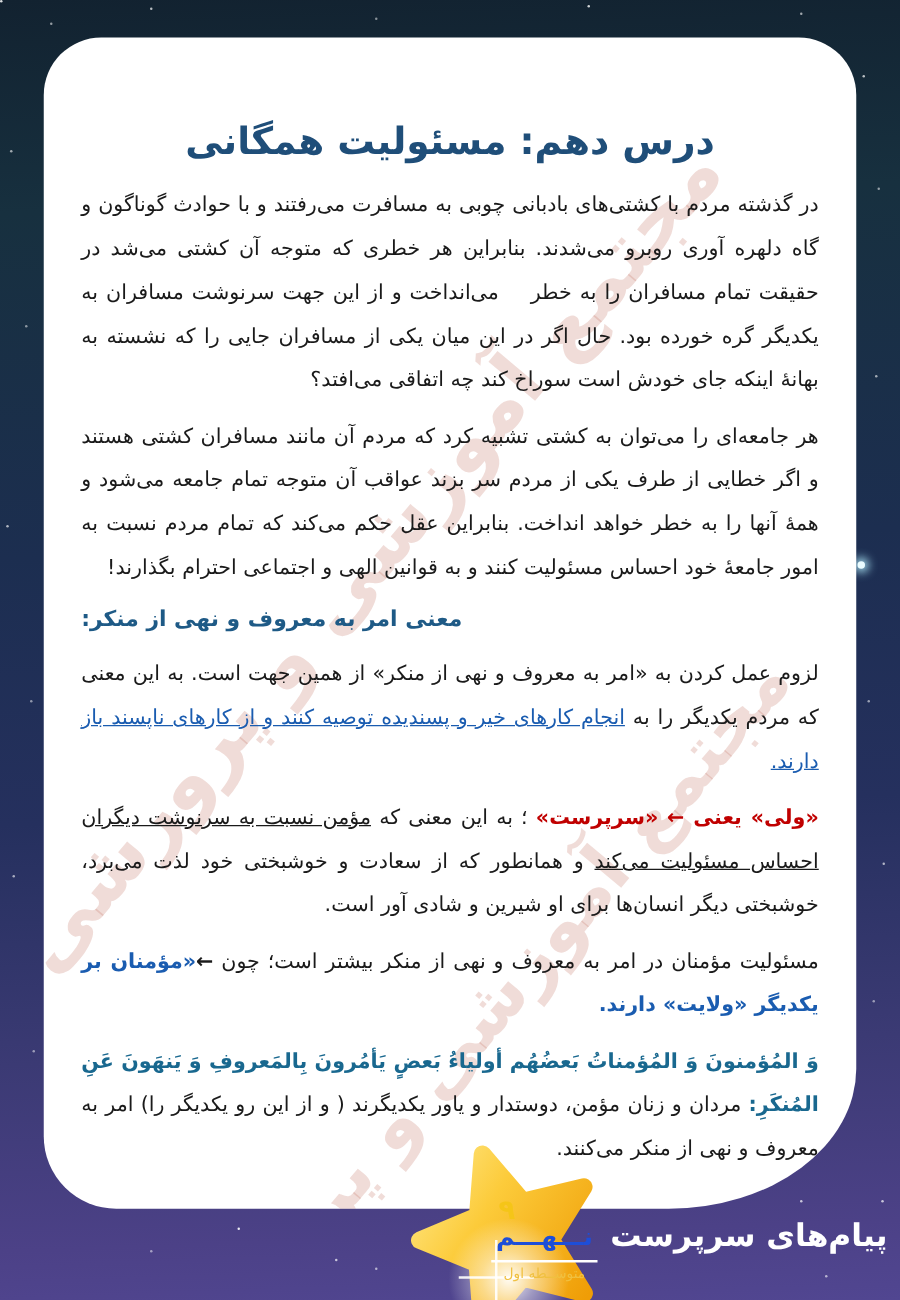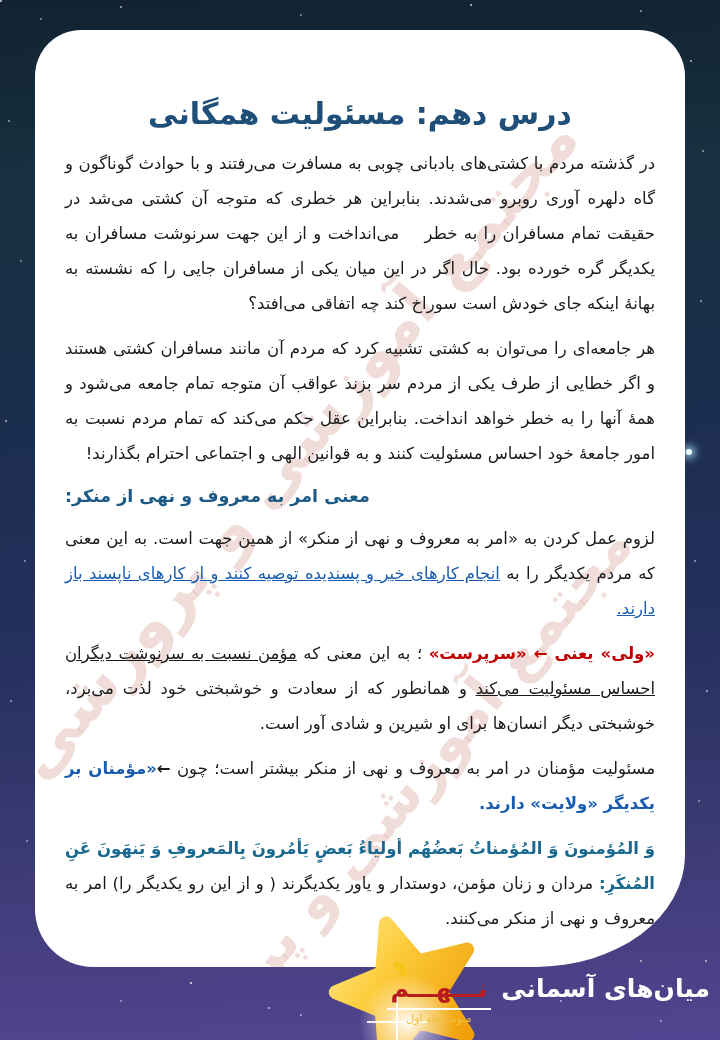--- a/index.html
+++ b/index.html
@@ -77,22 +77,22 @@
   .ray{position:absolute;background:rgba(255,255,255,.9);z-index:4;}
   .ray-h{left:45px;top:113px;width:60px;height:2px;}
   .ray-v{left:74px;top:84px;width:2px;height:60px;}
   .brand-lockup{
     position:absolute;right:10px;top:972px;z-index:2;direction:rtl;display:flex;
     align-items:flex-start;color:#ffffff;
   }
   .brand-main{font-size:25px;font-weight:bold;line-height:34px;}
   .brand-nohom{position:relative;margin-right:10px;text-align:center;}
   .nohom-text{
-    display:inline-block;font-size:25px;font-weight:bold;line-height:34px;
-    border-bottom:2px solid #ffffff;padding:0 4px 2px 4px;color:#b91c1c;
+    display:inline-block;font-size:20px;font-weight:bold;line-height:34px;
+    border-bottom:2px solid #ffffff;padding:0 4px 2px 4px;color:#1d4ed8;
   }
   .grade-digit{
     position:absolute;left:6px;top:-16px;color:#f5c518;font-size:22px;font-weight:bold;
   }
   .level{display:block;font-size:11px;color:#f0c040;margin-top:2px;letter-spacing:.5px;}
 </style>
 </head>
 <body>
 
 <div class="starfield">
@@ -136,19 +136,19 @@
     <g transform="rotate(-18 85 80)">
       <polygon points="85,12 104,58 154,62 116,94 128,143 85,116 42,143 54,94 16,62 66,58" fill="url(#starGrad)" stroke="url(#starGrad)" stroke-width="14" stroke-linejoin="round"></polygon>
     </g>
   </svg>
   <div class="star-glow"></div>
   <div class="ray ray-h"></div>
   <div class="ray ray-v"></div>
 </div>
 
 <div class="brand-lockup">
-  <span class="brand-main">میان‌های آسمانی</span>
+  <span class="brand-main">پیام‌های سرپرست</span>
   <span class="brand-nohom">
     <span class="grade-digit">۹</span>
     <span class="nohom-text">نـــهـــم</span>
     <span class="level">متوســطه اول</span>
   </span>
 </div>
 
 </body></html>

